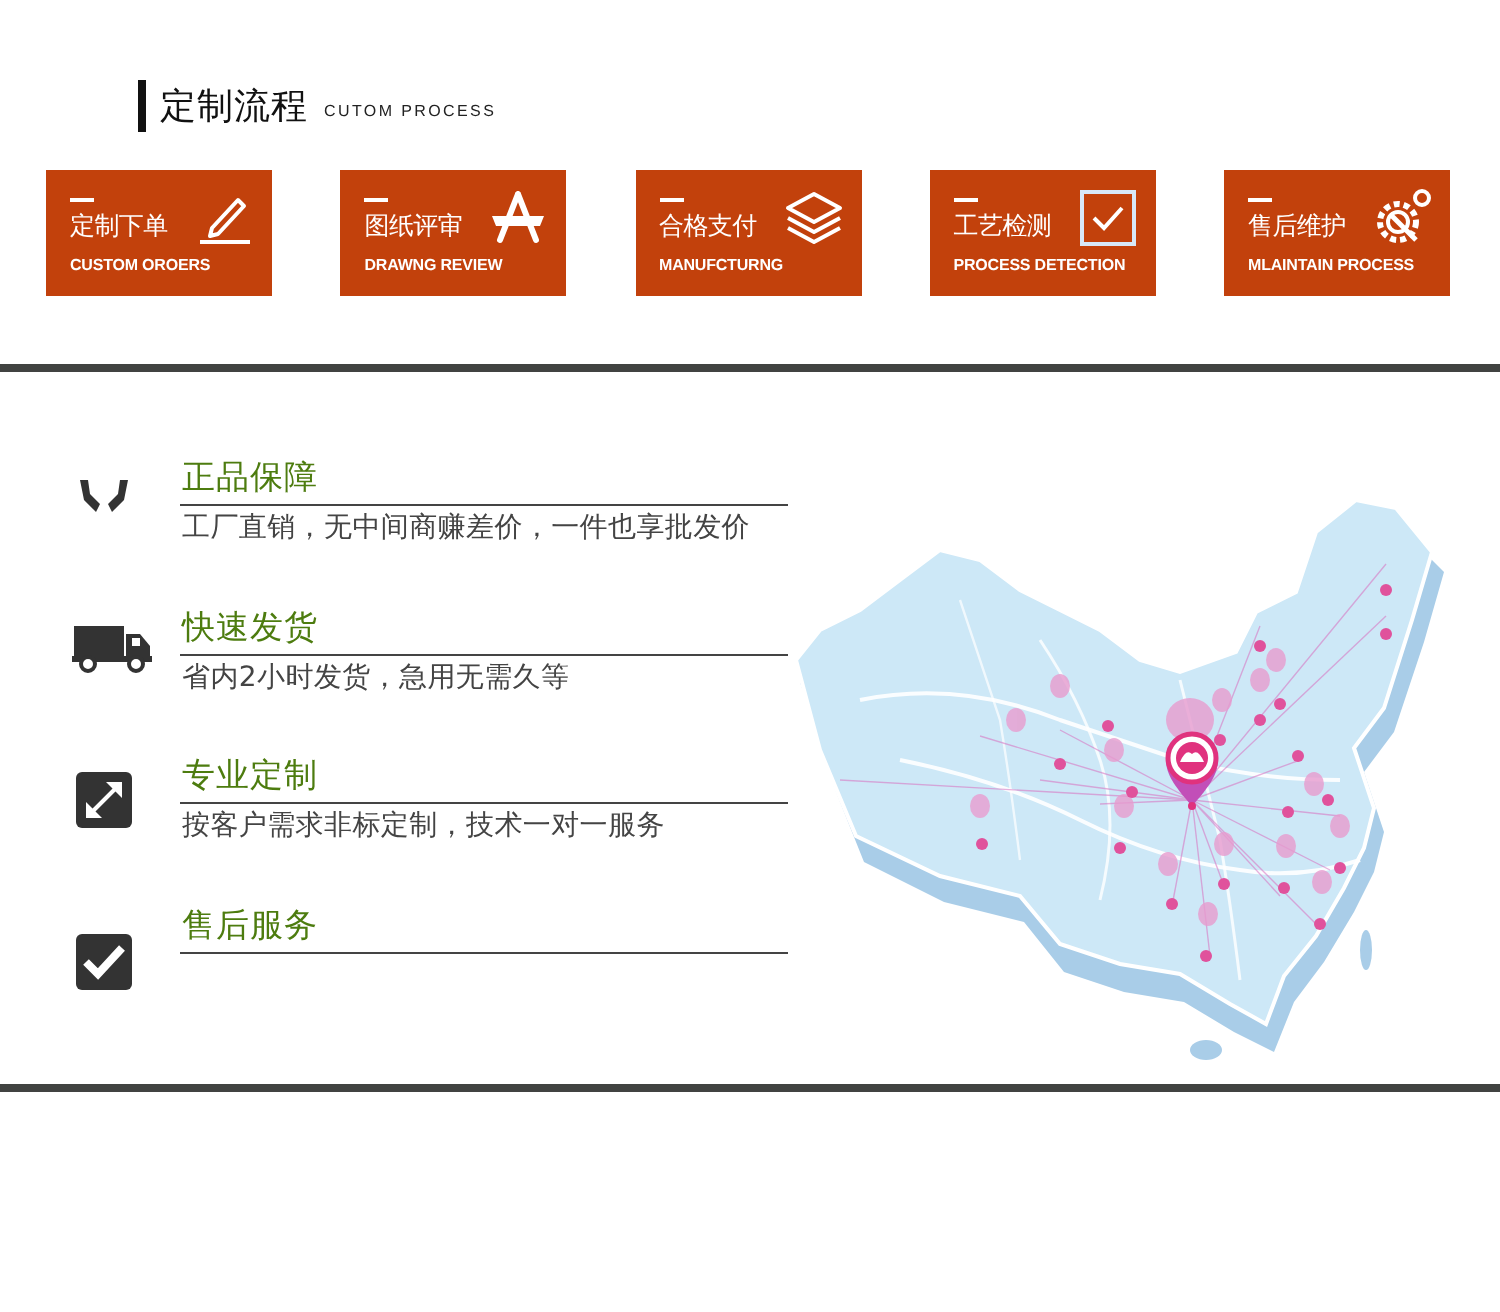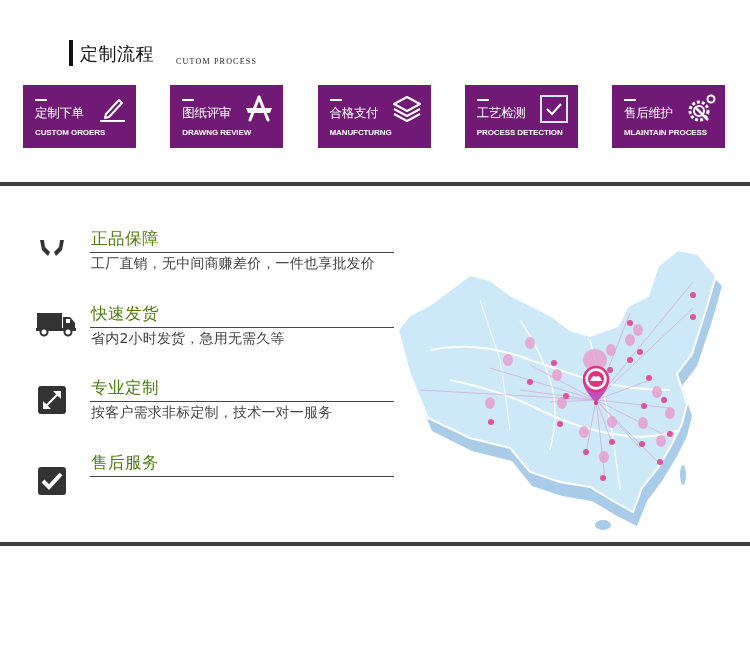--- a/index.html
+++ b/index.html
@@ -1,27 +1,27 @@
 <!DOCTYPE html>
 <html><head>
 <meta charset="utf-8">
 <style>
   * { box-sizing: border-box; margin: 0; padding: 0; }
   html, body { width: 750px; height: 656px; background: #ffffff; overflow: hidden; }
   body { position: relative; font-family: "DejaVu Sans", "Liberation Sans", sans-serif; color: #333; }
 
   
-  .section-title { position: absolute; left: 46px; top: 40px; height: 26px; display: flex; align-items: flex-end; padding-left: 23px; }
+  .section-title { position: absolute; left: 46px; top: 40px; height: 26px; display: flex; align-items: center; padding-left: 23px; }
   .section-title .bar { width: 4px; height: 26px; background: #111; margin-right: 7px; }
   .section-title .zh { font-size: 18px; color: #111; font-weight: 400; letter-spacing: 0.5px; }
-  .section-title .en { font-size: 8px; color: #222; letter-spacing: 1.2px; margin-left: 22px; margin-top: 4px; font-family: Liberation Serif, serif; }
+  .section-title .en { font-size: 8px; color: #222; letter-spacing: 1.2px; margin-left: 8px; margin-top: 4px; font-family: Liberation Sans, sans-serif; }
 
   
   .steps { position: absolute; left: 23px; top: 85px; width: 702px; height: 63px; display: flex; justify-content: space-between; }
-  .step { width: 113px; height: 63px; background: #701a75; position: relative; color: #fff; }
+  .step { width: 113px; height: 63px; background: #c2410c; position: relative; color: #fff; }
   .step .dash { position: absolute; left: 12px; top: 14px; width: 12px; height: 2px; background: #fff; }
   .step .zh { position: absolute; left: 12px; top: 20px; font-size: 12.5px; color: #fff; letter-spacing: -0.3px; }
   .step .en { position: absolute; left: 12px; top: 43px; font-size: 8px; font-weight: 700; color: #fff; font-family: "Liberation Sans", sans-serif; letter-spacing: -0.1px; white-space: nowrap; }
   .step .icon { position: absolute; right: 9px; top: 9px; width: 30px; height: 30px; }
 
   
   .divider { position: absolute; left: 0; width: 750px; height: 4px; background: #414341; }
   .divider.top { top: 182px; }
   .divider.bottom { top: 542px; }
 

